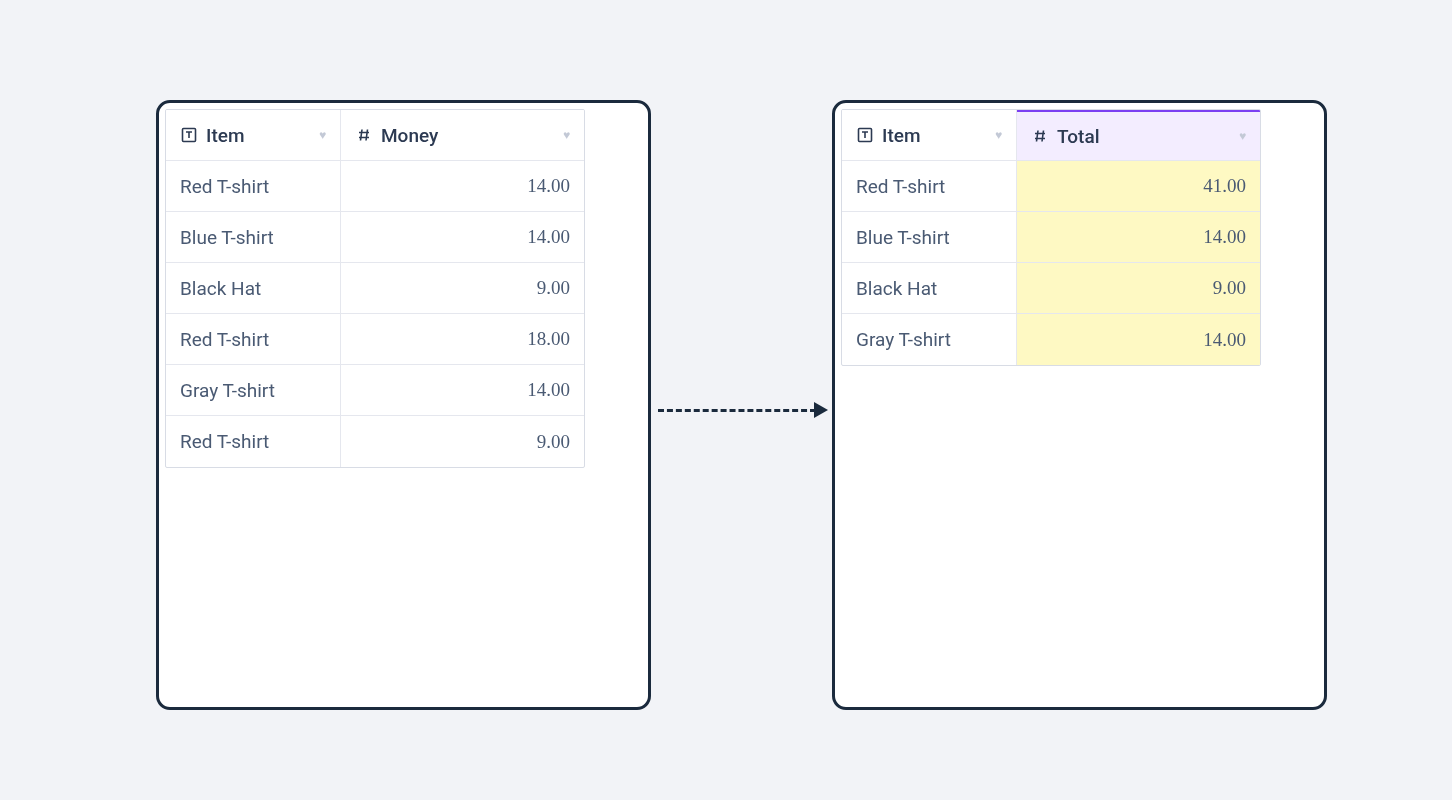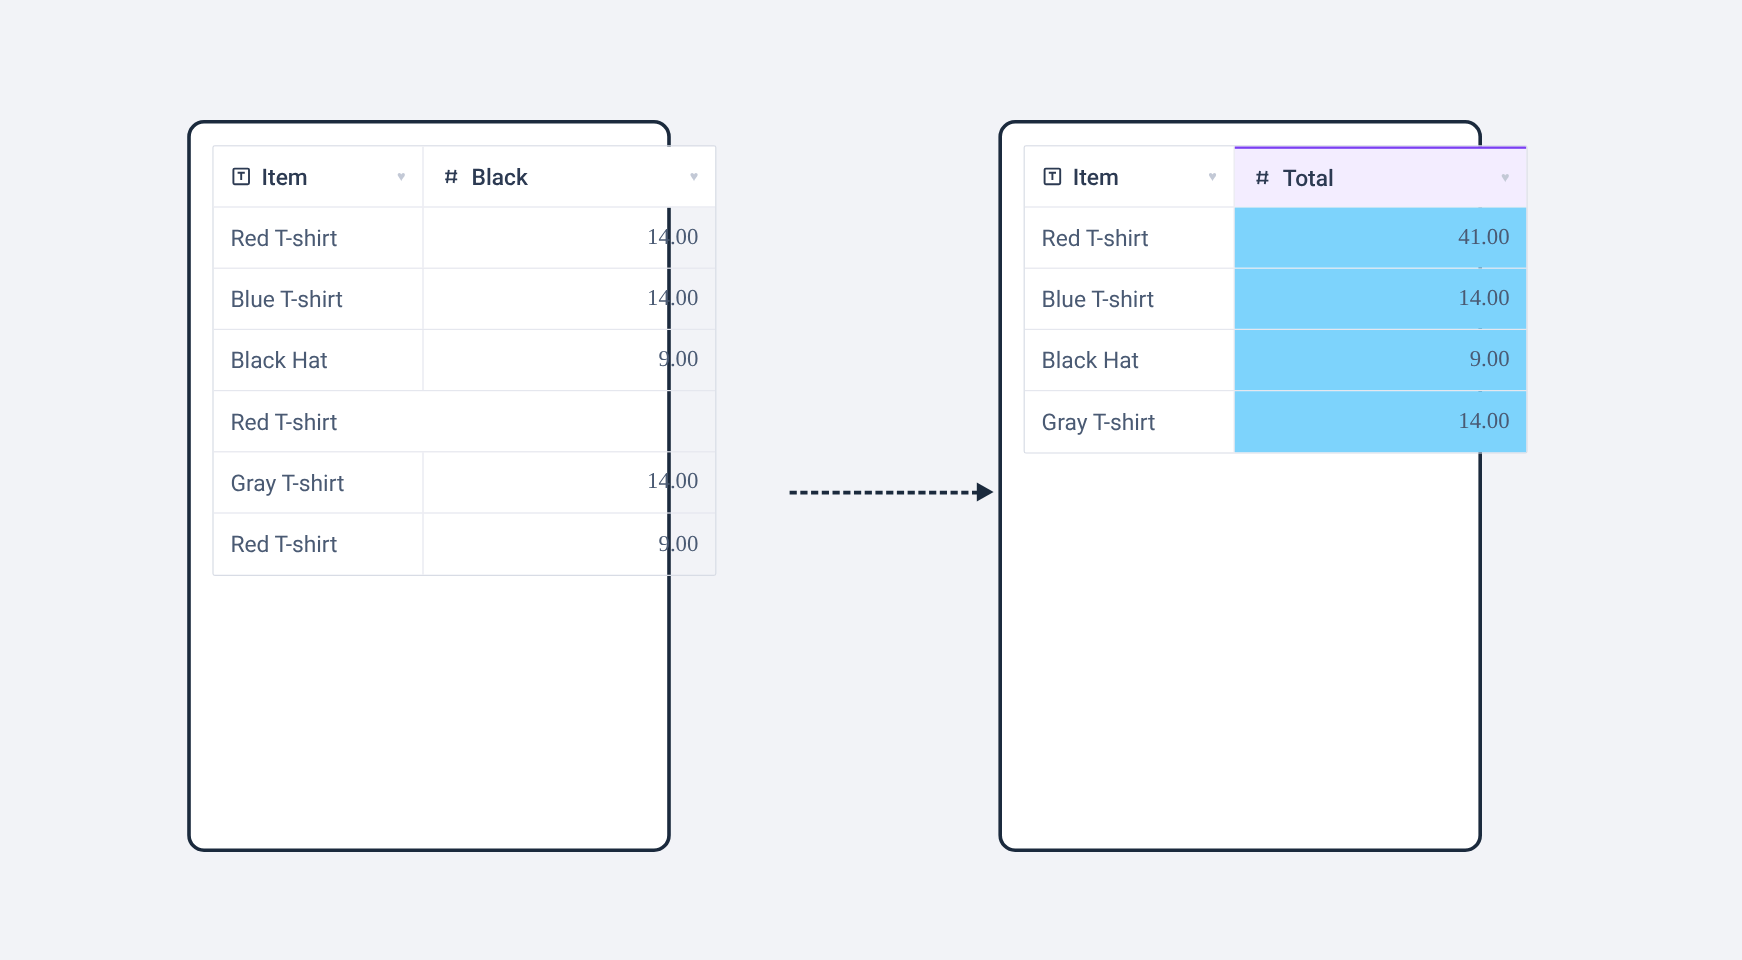--- a/index.html
+++ b/index.html
@@ -18,26 +18,26 @@
     }
     .canvas {
       width: 1420px;
       height: 780px;
       background: #f2f3f7;
       border-radius: 8px;
       position: relative;
     }
     .panel {
       position: absolute;
-      width: 403px;
+      width: 495px;
       height: 610px;
       background: #fff;
       border: 3px solid #1b2a3d;
       border-radius: 14px;
-      padding: 18px;
+      padding: 6px;
     }
     .panel-left {
       top: 90px;
       left: 140px;
     }
     .panel-right {
       top: 90px;
       left: 816px;
     }
     .data-table {
@@ -88,21 +88,21 @@
       justify-content: flex-end;
       font-family: Liberation Serif, serif;
     }
     .highlight-header {
       border-top: 3px solid #7b3ff2;
       margin-top: -1px;
       background: #f3edff;
       justify-content: space-between;
     }
     .highlight-cell {
-      background: #7dd3fc;
+      background: #fef9c3;
     }
     .type-icon {
       width: 18px;
       height: 18px;
       display: inline-flex;
       align-items: center;
       justify-content: center;
       flex-shrink: 0;
     }
     .heart-icon {
@@ -151,40 +151,41 @@
           </span>
           <span class="heart-icon">♥</span>
         </div>
         <div class="cell col-2 header-cell">
           <span class="header-label">
             <span class="type-icon">
               <svg viewBox="0 0 16 16" width="16" height="16" fill="none" stroke="#2c3a52" stroke-width="1.6">
                 <path d="M3 5.5 h10 M3 10.5 h10 M6 2.5 l-1.5 11 M11.5 2.5 l-1.5 11"></path>
               </svg>
             </span>
-            <span>Black</span>
+            <span>Money</span>
           </span>
           <span class="heart-icon">♥</span>
         </div>
       </div>
 
       <div class="row">
         <div class="cell col-1">Red T-shirt</div>
         <div class="cell col-2 num-cell">14.00</div>
       </div>
       <div class="row">
         <div class="cell col-1">Blue T-shirt</div>
         <div class="cell col-2 num-cell">14.00</div>
       </div>
       <div class="row">
         <div class="cell col-1">Black Hat</div>
         <div class="cell col-2 num-cell">9.00</div>
       </div>
       <div class="row">
         <div class="cell col-1">Red T-shirt</div>
+        <div class="cell col-2 num-cell">18.00</div>
       </div>
       <div class="row">
         <div class="cell col-1">Gray T-shirt</div>
         <div class="cell col-2 num-cell">14.00</div>
       </div>
       <div class="row">
         <div class="cell col-1">Red T-shirt</div>
         <div class="cell col-2 num-cell">9.00</div>
       </div>
     </div>

